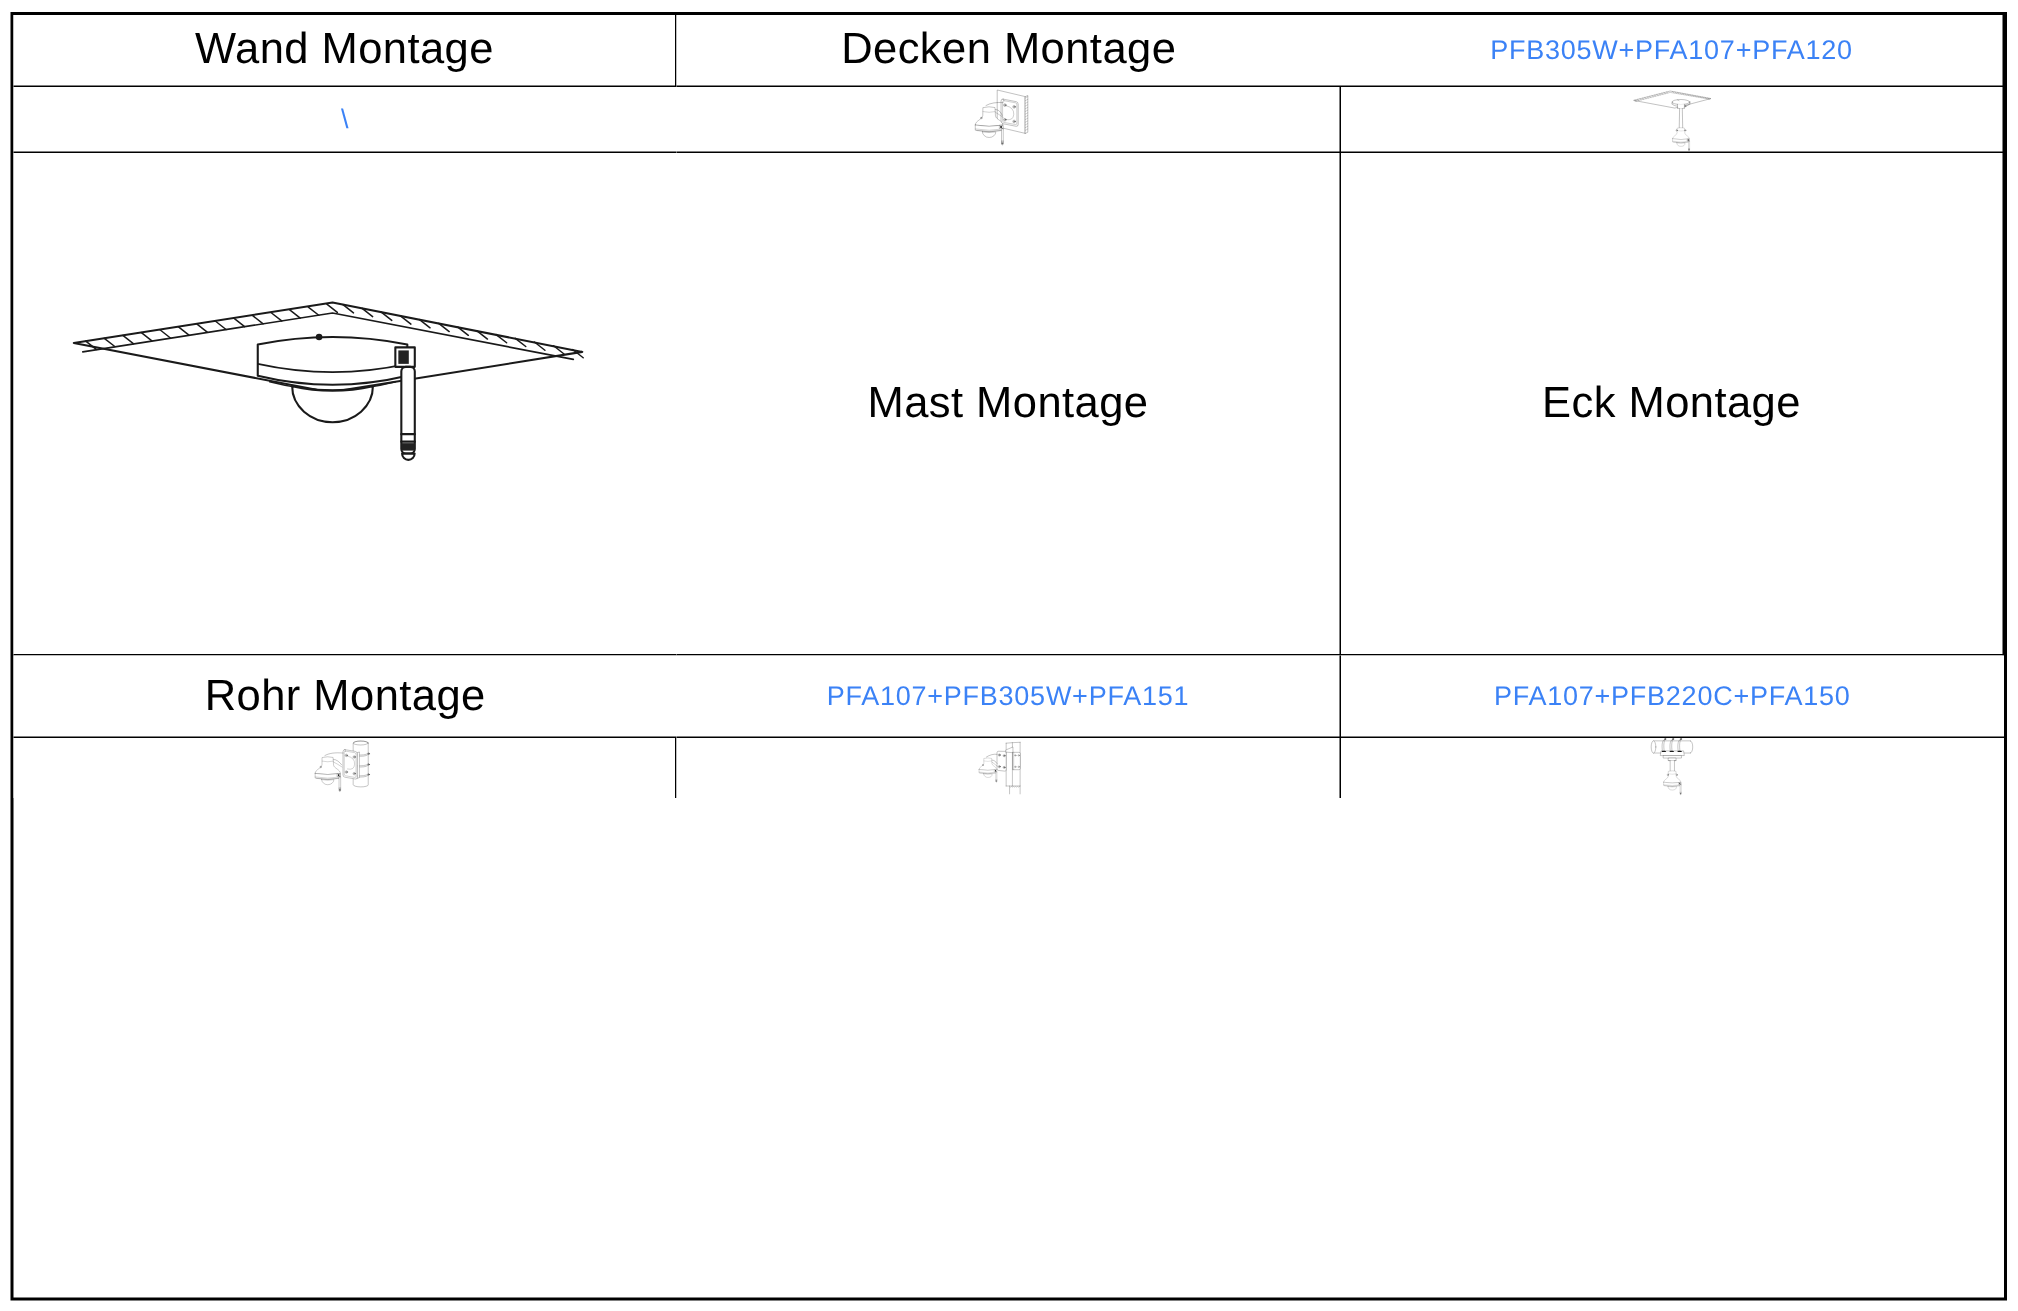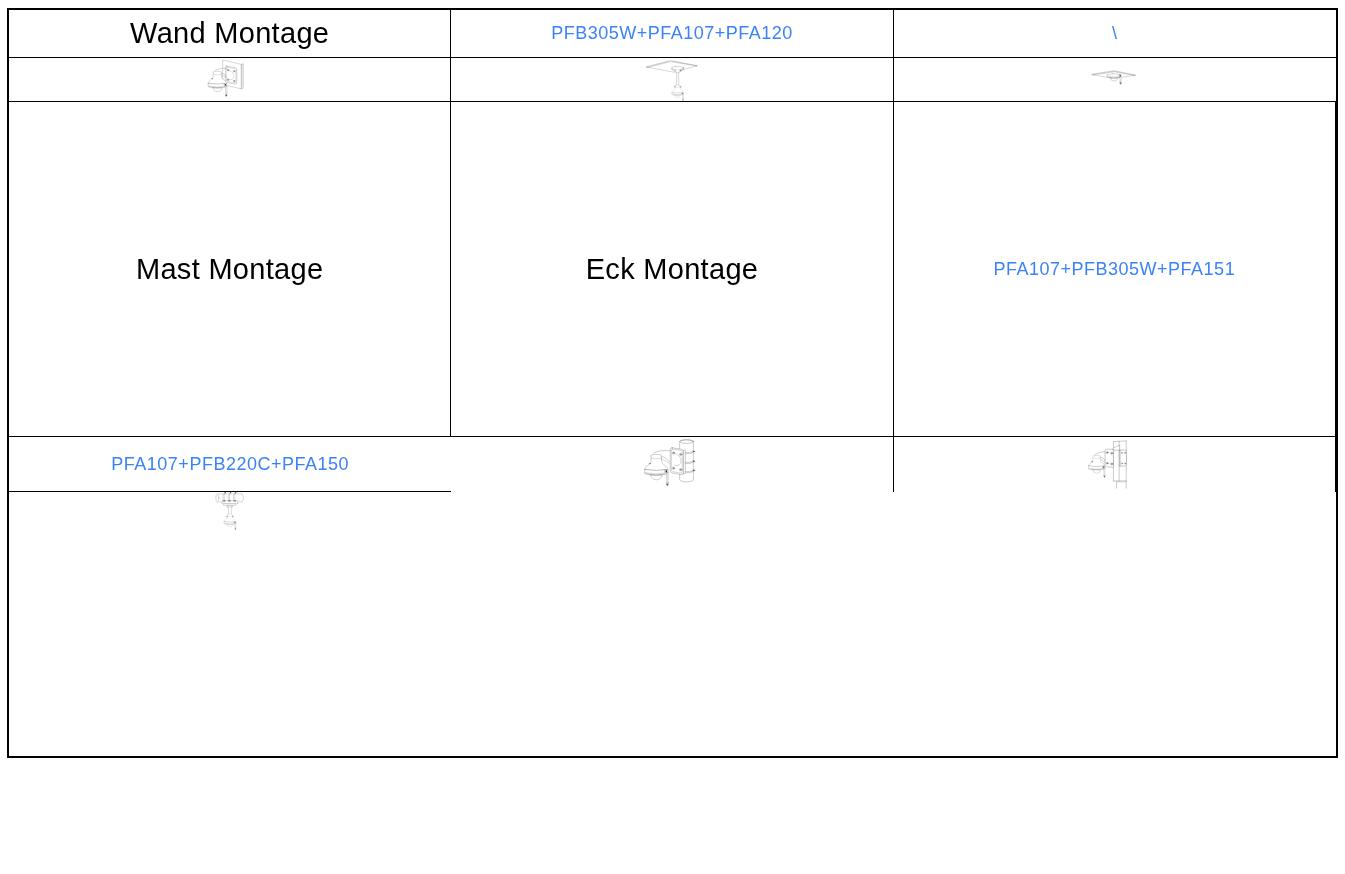--- a/index.html
+++ b/index.html
@@ -1,18 +1,18 @@
 <!DOCTYPE html>
 <html><head>
 <meta charset="utf-8">
 <style>
   html,body{margin:0;padding:0;background:#fff;}
   body{width:1345px;height:874px;position:relative;font-family:"Liberation Sans",sans-serif;overflow:hidden;}
   .table{
-    position:absolute;left:7px;top:8px;width:1331px;height:750px;
+    position:absolute;left:7px;top:8px;width:1331px;height:859px;
     display:grid;grid-template-columns:1fr 1fr 1fr;
     grid-template-rows:48px 44px 335px 55px 40px 1fr;
     border:2px solid #000;box-sizing:border-box;background:#fff;
   }
   .cell{
     border-right:1.5px solid #000;border-bottom:1.5px solid #000;
     display:flex;align-items:center;justify-content:center;
     box-sizing:border-box;overflow:hidden;background:#fff;
   }
   .c-last{border-right:none;}
@@ -42,20 +42,21 @@
         <path fill="#222" stroke="none" d="M70,201 h10 v5 h-10 z"></path>
         <path fill="#fff" d="M71,210 a4,4 0 0 0 8,0 z"></path>
       </g>
     </g>
   </defs>
 </svg>
 
 <div class="table">
 
   <div class="cell title-cell">Wand Montage</div>
+  <div class="cell title-cell c-last">Decken Montage</div>
 
   <div class="cell parts-cell">PFB305W+PFA107+PFA120</div>
   <div class="cell parts-cell c-last">\</div>
 
   <div class="cell fig-cell">
     <svg viewBox="0 0 443 335" preserveAspectRatio="xMidYMid meet">
       <g stroke="#1a1a1a" stroke-width="1.4" fill="none" stroke-linecap="round" stroke-linejoin="round">
         <g>
           <path fill="#fff" d="M170,16 L314,50 L314,241 L170,207 Z"></path>
           <path fill="#fff" d="M314,50 L327,44 L327,235 L314,241 Z"></path>
@@ -140,20 +141,21 @@
             <path fill="#222" stroke="none" d="M259,194 h9 v5 h-9 z"></path>
             <path fill="#fff" d="M259.5,201 a4.2,4.2 0 0 0 8.4,0 z"></path>
           </g>
         </g>
       </g>
     </svg>
   </div>
 
   <div class="cell title-cell">Mast Montage</div>
   <div class="cell title-cell">Eck Montage</div>
+  <div class="cell title-cell c-last">Rohr Montage</div>
 
   <div class="cell parts-cell">PFA107+PFB305W+PFA151</div>
   <div class="cell parts-cell c-last">PFA107+PFB220C+PFA150</div>
 
   <div class="cell fig-cell r-last">
     <svg viewBox="0 0 443 335" preserveAspectRatio="xMidYMid meet">
       <g stroke="#1a1a1a" stroke-width="1.4" fill="none" stroke-linecap="round" stroke-linejoin="round">
         <g>
           <path fill="#fff" d="M270,28 A42,11 0 0 1 354,28 L354,262 A42,11 0 0 1 270,262 Z"></path>
           <ellipse cx="312" cy="28" rx="42" ry="11"></ellipse>

